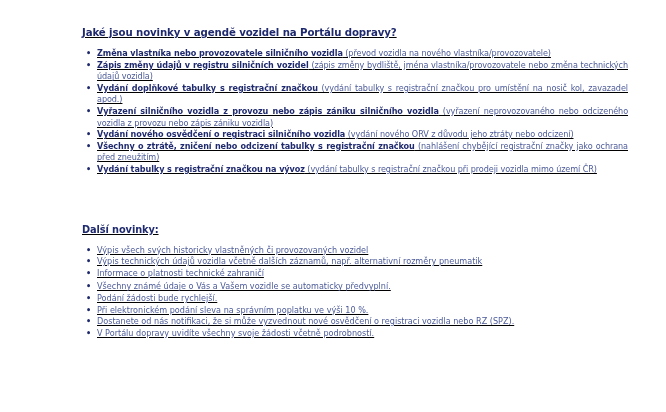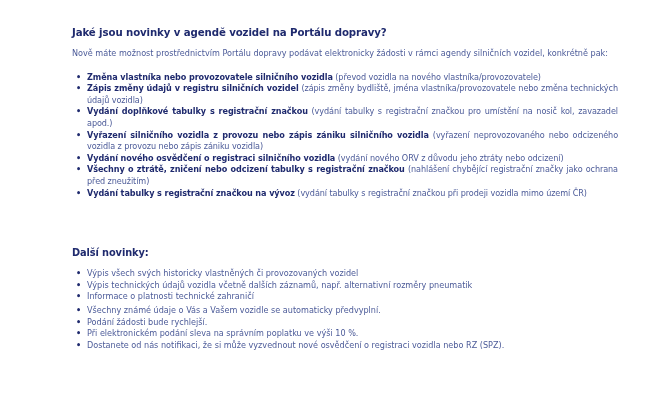--- a/index.html
+++ b/index.html
@@ -1,39 +1,38 @@
 <!DOCTYPE html>
 <html><head>
 <meta charset="utf-8">
 <style>
   html, body { margin:0; padding:0; background:#ffffff; }
   body { width:666px; height:412px; overflow:hidden; position:relative;
          font-family:"DejaVu Sans", "Liberation Sans", sans-serif; }
-  .content { position:absolute; left:72px; top:27px; width:546px; }
+  .content { position:absolute; left:82px; top:27px; width:546px;text-decoration:underline; }
   h2 { margin:0; font-size:10.2px; font-weight:bold; color:#1f2a6e; letter-spacing:-0.1px; }
   h3 { margin:0; font-size:9.8px; font-weight:bold; color:#1f2a6e; letter-spacing:-0.1px; }
   p  { margin:0; font-size:8.1px; line-height:11.6px; color:#4b5a98; text-align:justify; }
   ul { margin:0; padding-left:15px; list-style:none; }
   li { position:relative; font-size:8.1px; line-height:11.6px; color:#4b5a98; text-align:justify; }
   li::before { content:"•"; position:absolute; left:-11px; top:0; color:#1f2a6e; font-weight:bold; }
   li b { color:#1f2a6e; font-weight:bold; }
   .h-main { margin-bottom:10px; }
   .intro { margin-bottom:12px; }
   .list1 { margin-bottom:13px; }
   .list1 li { letter-spacing:-0.08px; }
   .h-sec { margin-bottom:10px;margin-top:48px; }
   .list2 { margin-bottom:2px; }
   .list3 { }
 </style>
 </head>
 <body>
 
 <div class="content">
   <h2 class="h-main">Jaké jsou novinky v agendě vozidel na Portálu dopravy?</h2>
-  <p class="intro">Nově máte možnost prostřednictvím Portálu dopravy podávat elektronicky žádosti v rámci agendy silničních vozidel, konkrétně pak:</p>
 
   <ul class="list1">
     <li><b>Změna vlastníka nebo provozovatele silničního vozidla</b><span> (převod vozidla na nového vlastníka/provozovatele)</span></li>
     <li><b>Zápis změny údajů v registru silničních vozidel</b><span> (zápis změny bydliště, jména vlastníka/provozovatele nebo změna technických údajů vozidla)</span></li>
     <li><b>Vydání doplňkové tabulky s registrační značkou</b><span> (vydání tabulky s registrační značkou pro umístění na nosič kol, zavazadel apod.)</span></li>
     <li><b>Vyřazení silničního vozidla z provozu nebo zápis zániku silničního vozidla</b><span> (vyřazení neprovozovaného nebo odcizeného vozidla z provozu nebo zápis zániku vozidla)</span></li>
     <li><b>Vydání nového osvědčení o registraci silničního vozidla</b><span> (vydání nového ORV z důvodu jeho ztráty nebo odcizení)</span></li>
     <li><b>Všechny o ztrátě, zničení nebo odcizení tabulky s registrační značkou</b><span> (nahlášení chybějící registrační značky jako ochrana před zneužitím)</span></li>
     <li><b>Vydání tabulky s registrační značkou na vývoz</b><span> (vydání tabulky s registrační značkou při prodeji vozidla mimo území ČR)</span></li>
   </ul>
@@ -43,14 +42,15 @@
     <li>Výpis všech svých historicky vlastněných či provozovaných vozidel</li>
     <li>Výpis technických údajů vozidla včetně dalších záznamů, např. alternativní rozměry pneumatik</li>
     <li>Informace o platnosti technické zahraničí</li>
   </ul>
 
   <ul class="list3">
     <li>Všechny známé údaje o Vás a Vašem vozidle se automaticky předvyplní.</li>
     <li>Podání žádosti bude rychlejší.</li>
     <li>Při elektronickém podání sleva na správním poplatku ve výši 10 %.</li>
     <li>Dostanete od nás notifikaci, že si může vyzvednout nové osvědčení o registraci vozidla nebo RZ (SPZ).</li>
+    <li>V Portálu dopravy uvidíte všechny svoje žádosti včetně podrobností.</li>
   </ul>
 </div>
 
 </body></html>

